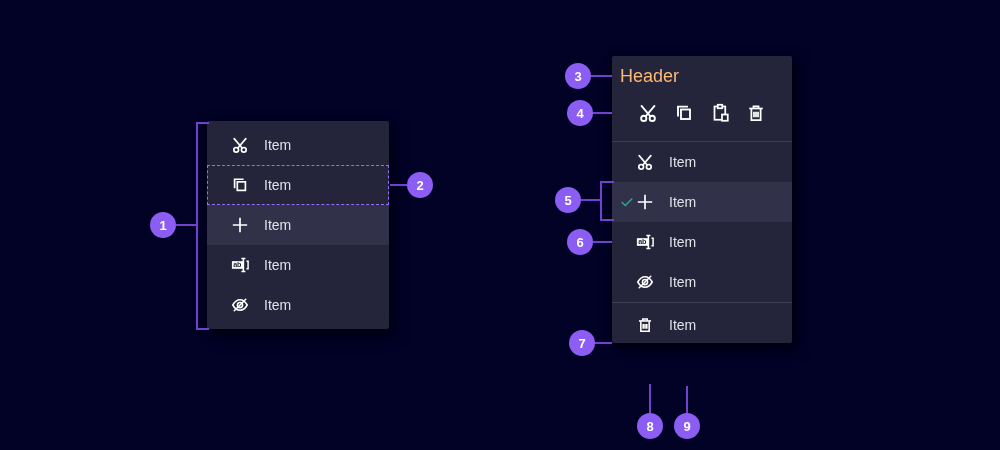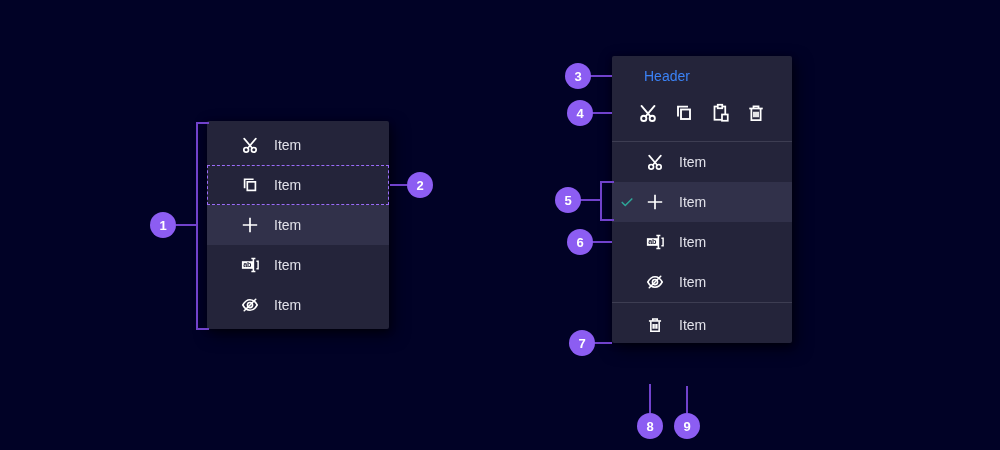--- a/index.html
+++ b/index.html
@@ -5,31 +5,31 @@
   html,body{margin:0;padding:0;background:#010226;}
   #canvas{position:relative;width:1000px;height:450px;background:#010226;overflow:hidden;
           font-family:"Liberation Sans", sans-serif;}
 
   
   .menu{position:absolute;background:#24243a;border-radius:2px;z-index:1;
         box-shadow:4px 6px 16px rgba(0,0,0,.55), 0 2px 6px rgba(0,0,0,.4);}
   .menu-left{left:207px;top:121px;width:182px;padding:4px 0;}
   .menu-right{left:612px;top:56px;width:180px;}
 
-  .row{height:40px;display:flex;align-items:center;padding-left:34px;box-sizing:border-box;
+  .row{height:40px;display:flex;align-items:center;padding-left:24px;box-sizing:border-box;
        color:#e2e2ea;font-size:14px;cursor:default;}
   .row .ic{width:18px;height:18px;margin-right:15px;flex:0 0 18px;display:block;}
   .row.highlight{background:#31314a;}
   .row.focused{position:relative;}
   .row.focused::after{content:"";position:absolute;inset:0;border:1px dashed #9b6cf9;pointer-events:none;}
   .row.checked{position:relative;}
   .row .check{position:absolute;left:8px;top:13px;width:14px;height:14px;}
   .row .chev{margin-left:auto;margin-right:12px;width:14px;height:14px;}
 
-  .menu-header-label{padding:12px 32px 2px;font-size:14px;line-height:16px;color:#3b82f6;}
+  .menu-header-label{padding:12px 8px 2px;font-size:18px;line-height:16px;color:#fdba74;}
   .toolbar{display:flex;gap:16px;padding:17px 0 18px 26px;}
   .tool-btn{width:20px;height:20px;display:block;cursor:pointer;}
   .divider{height:1px;background:#3d3d52;}
   .footer-row{padding-top:6px;padding-bottom:3px;}
 
   
   .ann{position:absolute;z-index:2;}
   .badge{width:26px;height:26px;border-radius:50%;background:#8c5df2;color:#fff;
          font-size:13px;font-weight:bold;display:flex;align-items:center;justify-content:center;}
   .hline{height:2px;background:#7142cc;}

